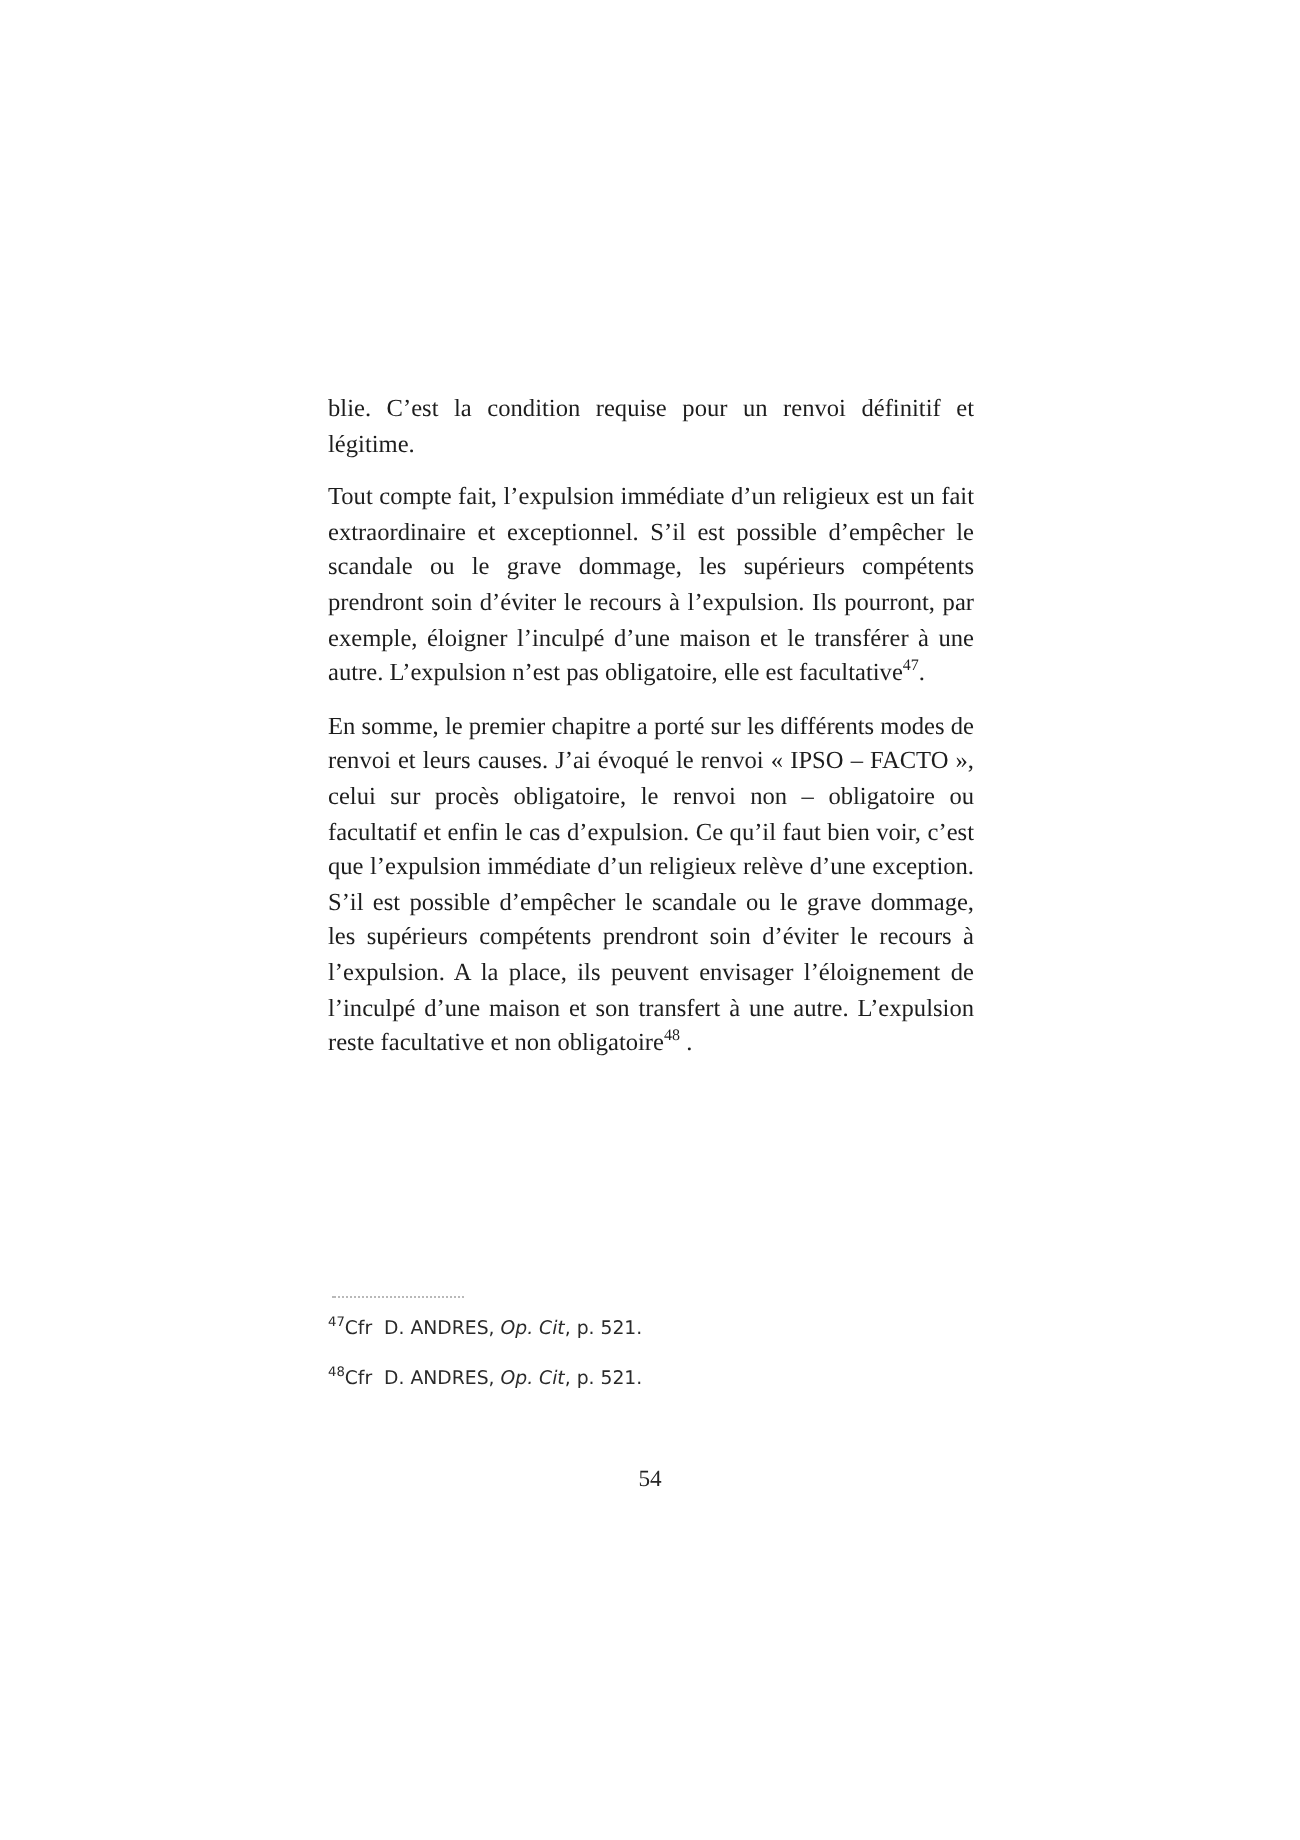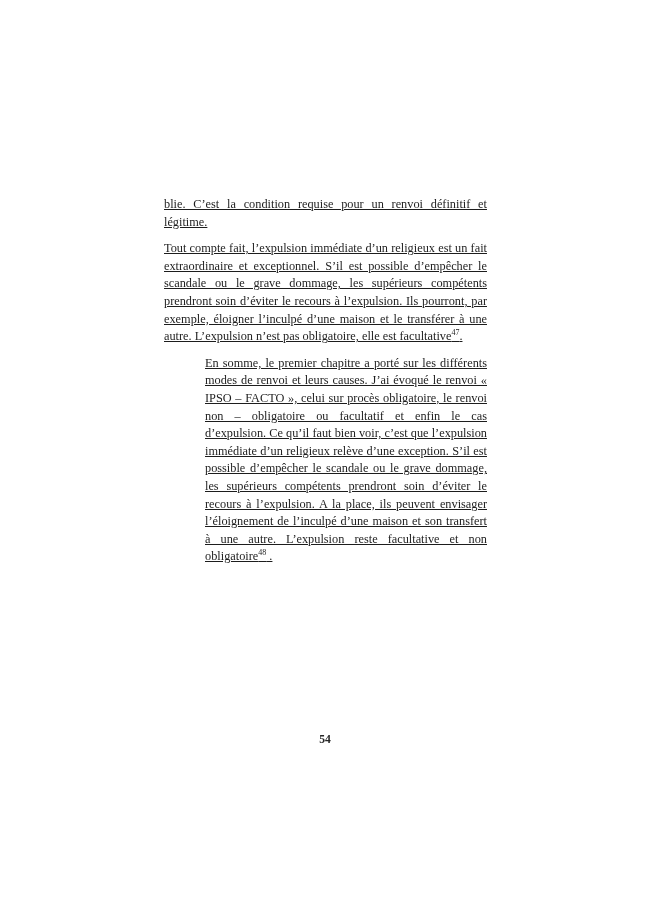--- a/index.html
+++ b/index.html
@@ -26,27 +26,25 @@
     width: 323px;
   }
 
   .body-paragraph {
     margin: 0 0 9px 0;
     font-size: 12.3px;
     line-height: 17.6px;
     text-align: justify;
     text-justify: inter-word;
     color: #1d1d1d;
-    text-decoration: underline;
     -webkit-font-smoothing: antialiased;
   }
 
   .body-paragraph:last-child {
     margin-bottom: 0;
-    margin-left: 41px;
   }
 
   .body-paragraph sup {
     font-size: 8px;
     vertical-align: super;
     line-height: 0;
   }
 
   
   .footnote-area {
@@ -90,35 +88,43 @@
   
   .page-number {
     position: absolute;
     left: 0;
     top: 733px;
     width: 650px;
     text-align: center;
     font-size: 11.6px;
     line-height: 14px;
     color: #262626;
-    font-weight: bold;
   }
 </style>
 </head>
 <body>
 
 <div class="page">
 
   <div class="text-column">
 
     <p class="body-paragraph">blie. C’est la condition requise pour un renvoi définitif et légitime.</p>
 
 
     <p class="body-paragraph"><span>Tout compte fait, l’expulsion immédiate d’un religieux est un fait extraordinaire et exceptionnel. S’il est possible d’empêcher le scandale ou le grave dommage, les supérieurs compétents prendront soin d’éviter le recours à l’expulsion. Ils pourront, par exemple, éloigner l’inculpé d’une maison et le transférer à une autre. L’expulsion n’est pas obligatoire, elle est facultative</span><sup>47</sup><span>.</span></p>
 
     <p class="body-paragraph"><span>En somme, le premier chapitre a porté sur les différents modes de renvoi et leurs causes. J’ai évoqué le renvoi « IPSO – FACTO », celui sur procès obligatoire, le renvoi non – obligatoire ou facultatif et enfin le cas d’expulsion. Ce qu’il faut bien voir, c’est que l’expulsion immédiate d’un religieux relève d’une exception. S’il est possible d’empêcher le scandale ou le grave dommage, les supérieurs compétents prendront soin d’éviter le recours à l’expulsion. A la place, ils peuvent envisager l’éloignement de l’inculpé d’une maison et son transfert à une autre. L’expulsion reste facultative et non obligatoire</span><sup>48</sup><span> .</span></p>
 
   </div>
 
+  <div class="footnote-area">
+
+    <div class="footnote-separator"></div>
+
+    <p class="footnote"><span class="fn-marker">47</span><span>Cfr  D. ANDRES, </span><span class="fn-italic">Op. Cit</span><span>, p. 521.</span></p>
+
+    <p class="footnote"><span class="fn-marker">48</span><span>Cfr  D. ANDRES, </span><span class="fn-italic">Op. Cit</span><span>, p. 521.</span></p>
+
+  </div>
 
   <div class="page-number">54</div>
 
 </div>
 
 </body></html>

